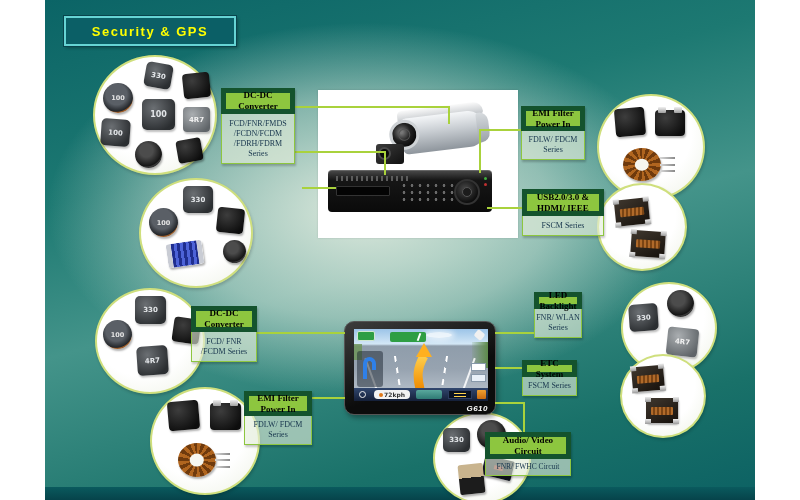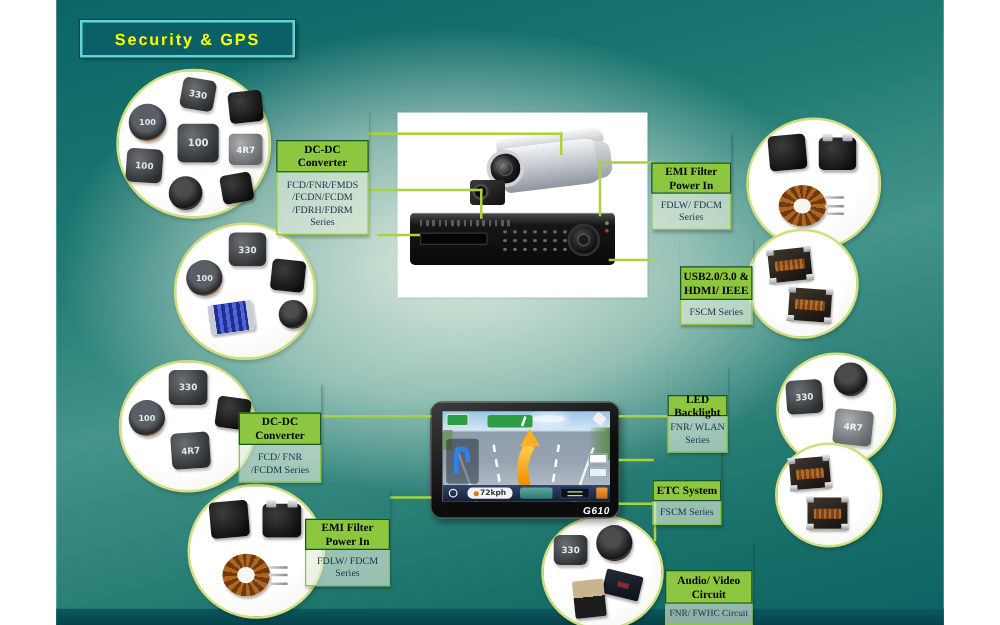--- a/index.html
+++ b/index.html
@@ -47,22 +47,22 @@
   .p-cmc { background: linear-gradient(150deg, #40382f, #15100b); border-radius: 3px; box-shadow: 1px 2px 2px rgba(0,0,0,.3); }
   .p-cmc .coil { position: absolute; left: 15%; top: 34%; width: 70%; height: 32%;
       background: repeating-linear-gradient(90deg, #b06a2a 0 2px, #7a4414 2px 4px); border-radius: 1px; }
   .p-cmc .term { position: absolute; width: 6px; height: 5px; background: linear-gradient(#ececec, #9b9b9b); }
   .p-navy { background: linear-gradient(160deg, #232a3a, #0c1018); border-radius: 2px; box-shadow: 1px 2px 2px rgba(0,0,0,.3); }
   .p-navy::after { content: ""; width: 9px; height: 4px; background: #8a2a2a; }
   .p-tan { background: linear-gradient(180deg, #c9b48e 0 45%, #1c1c1c 45%); border-radius: 2px; box-shadow: 1px 2px 2px rgba(0,0,0,.3); }
 
   .label-box { position: absolute; z-index: 5; text-align: center; font-family: "Liberation Serif", serif;
       box-shadow: 1px 2px 2px rgba(0,0,0,.22); }
-  .label-head { background: #8dc63f; border: 1px solid #14532d; color: #000; font-weight: bold; font-size: 9px;
-      line-height: 1.2; white-space: pre-line; display: flex; align-items: center; justify-content: center; margin-top: 24px; }
+  .label-head { background: #8dc63f; border: 5px solid #14532d; color: #000; font-weight: bold; font-size: 9px;
+      line-height: 1.2; white-space: pre-line; display: flex; align-items: center; justify-content: center; }
   .label-series { background: rgba(228,238,218,.62); border: 1px solid #8dc63f; border-top: none; color: #16344c;
       font-size: 8px; line-height: 1.25; white-space: pre-line; display: flex; align-items: center; justify-content: center; }
 
   .photo-panel { position: absolute; left: 318px; top: 90px; width: 200px; height: 148px; background: #fff;
       z-index: 2; box-shadow: 0 0 2px rgba(0,0,0,.15); }
   .cam { position: absolute; left: 70px; top: 16px; width: 112px; height: 64px; transform: rotate(-7deg); }
   .cam-hood { position: absolute; left: 12px; top: 0; width: 86px; height: 12px;
       background: linear-gradient(180deg, #fafafa, #c2c6ca); border-radius: 6px 12px 3px 3px; }
   .cam-body { position: absolute; left: 14px; top: 8px; width: 82px; height: 36px;
       background: linear-gradient(180deg, #f4f6f8 0%, #c7ccd1 45%, #8e959c 100%); border-radius: 6px 14px 14px 6px; }
@@ -363,38 +363,38 @@
   </div>
 
 
   <div class="label-box" style="left:521px;top:106px;width:64px">
     <div class="label-head" style="height:25px">EMI Filter
 Power In</div>
     <div class="label-series" style="height:29px">FDLW/ FDCM
 Series</div>
   </div>
 
-  <div class="label-box" style="left:544px;top:189px;width:58px">
+  <div class="label-box" style="left:522px;top:189px;width:82px">
     <div class="label-head" style="height:27px">USB2.0/3.0 &amp;
 HDMI/ IEEE</div>
     <div class="label-series" style="height:20px">FSCM Series</div>
   </div>
 
   <div class="label-box" style="left:534px;top:292px;width:48px">
     <div class="label-head" style="height:17px">LED Backlight</div>
     <div class="label-series" style="height:29px">FNR/ WLAN
 Series</div>
   </div>
 
   <div class="label-box" style="left:522px;top:360px;width:55px">
     <div class="label-head" style="height:17px">ETC System</div>
     <div class="label-series" style="height:19px">FSCM Series</div>
   </div>
 
-  <div class="label-box" style="left:532px;top:432px;width:70px">
+  <div class="label-box" style="left:485px;top:432px;width:86px">
     <div class="label-head" style="height:27px">Audio/ Video
 Circuit</div>
     <div class="label-series" style="height:17px;font-size:7.5px">FNR/ FWHC Circuit</div>
   </div>
 
   <div class="label-box" style="left:191px;top:306px;width:66px">
     <div class="label-head" style="height:26px">DC-DC
 Converter</div>
     <div class="label-series" style="height:30px">FCD/ FNR
 /FCDM Series</div>

